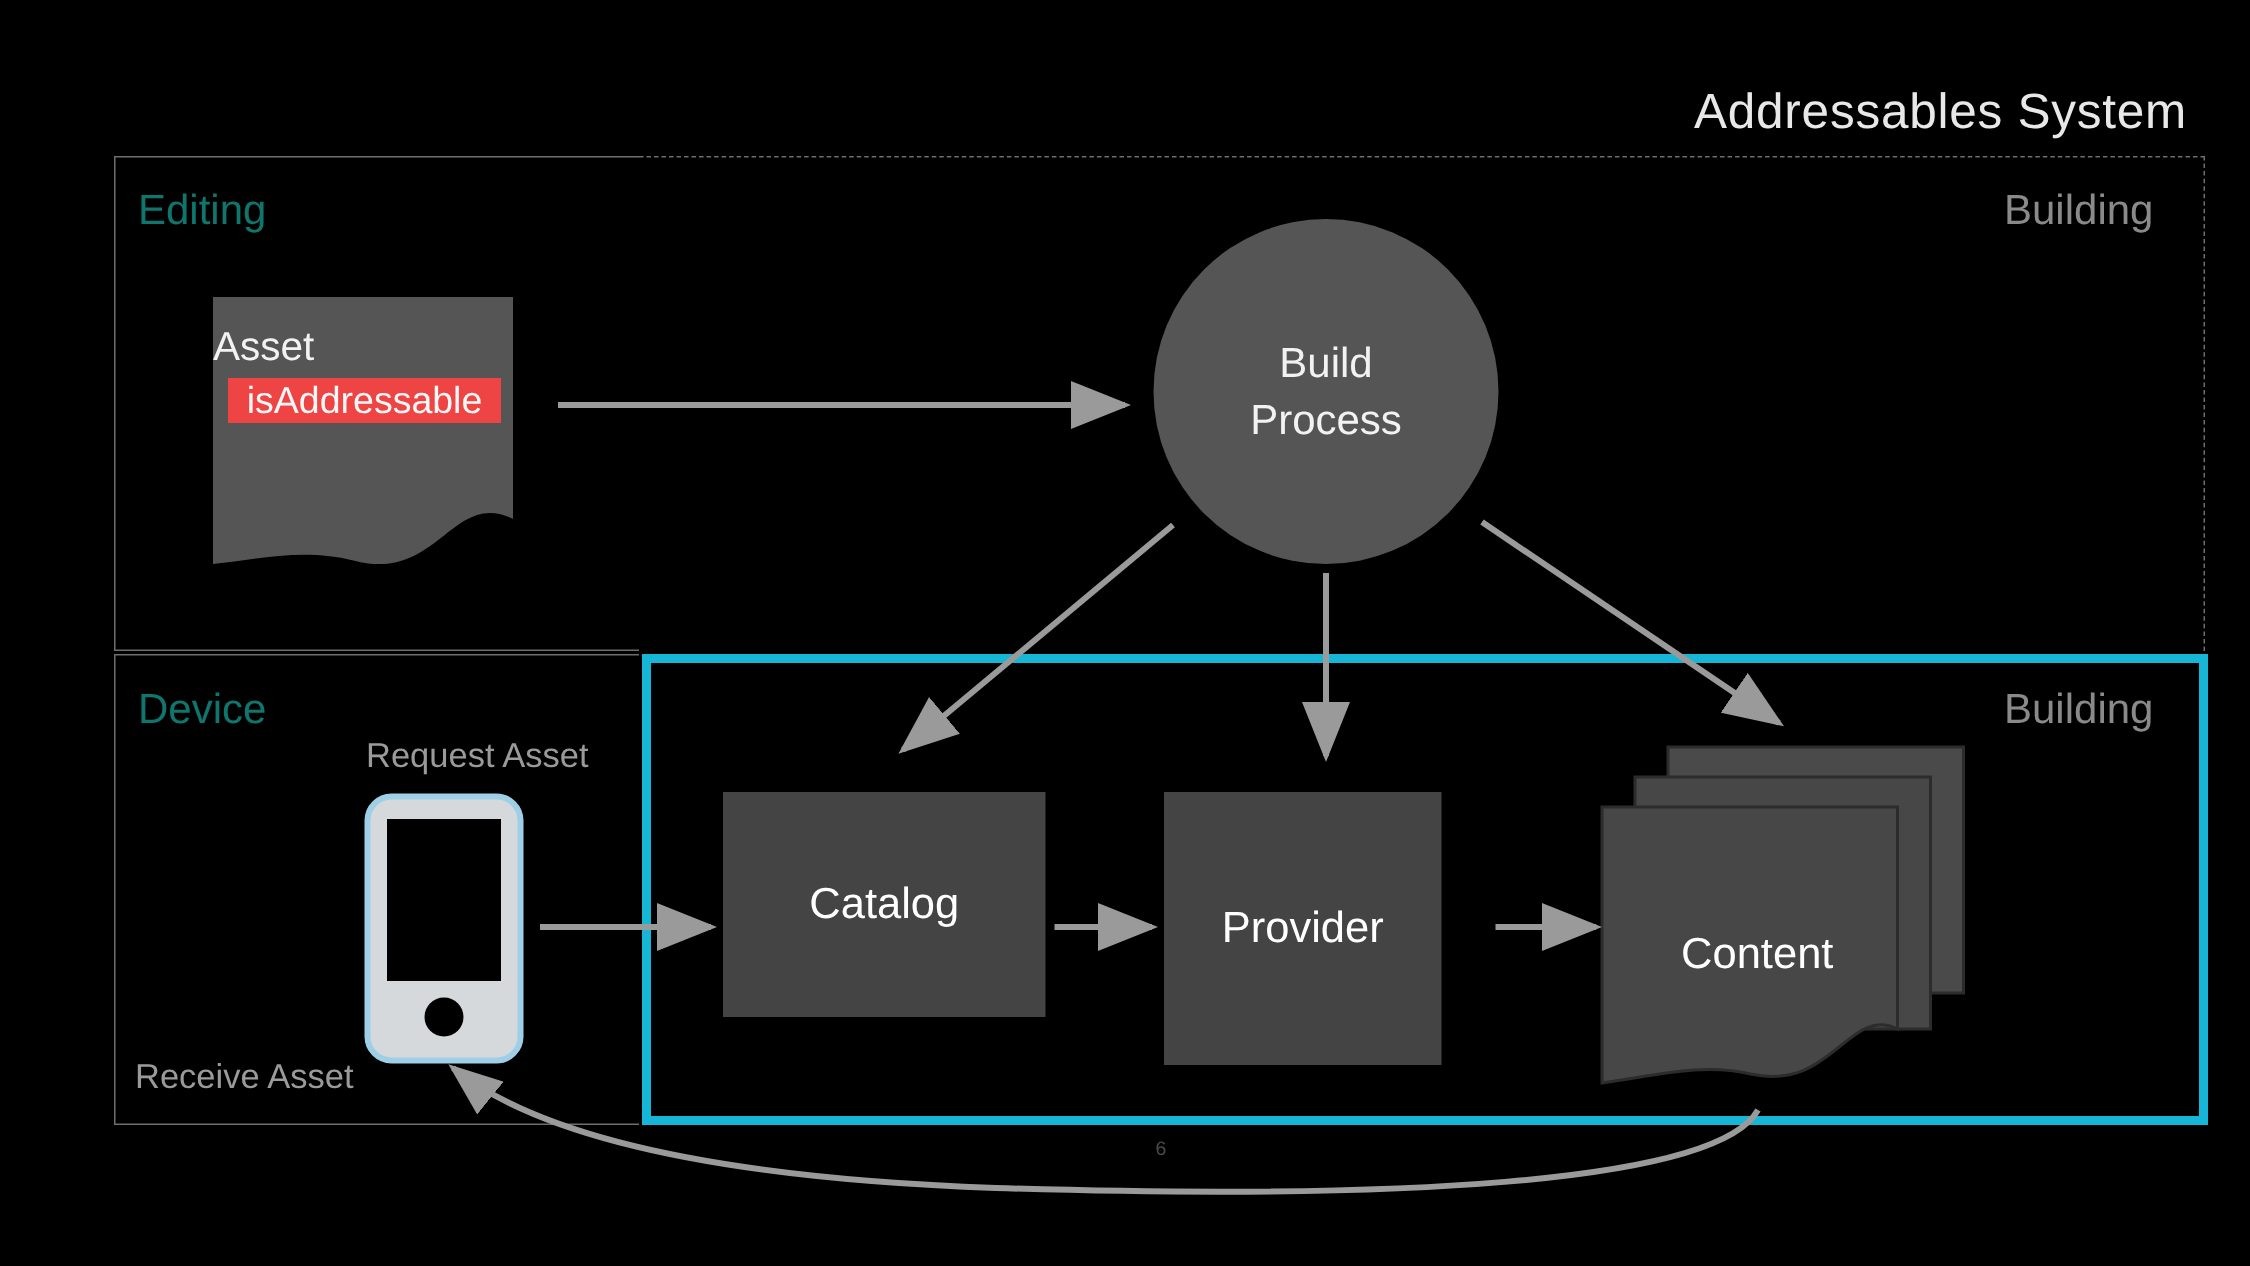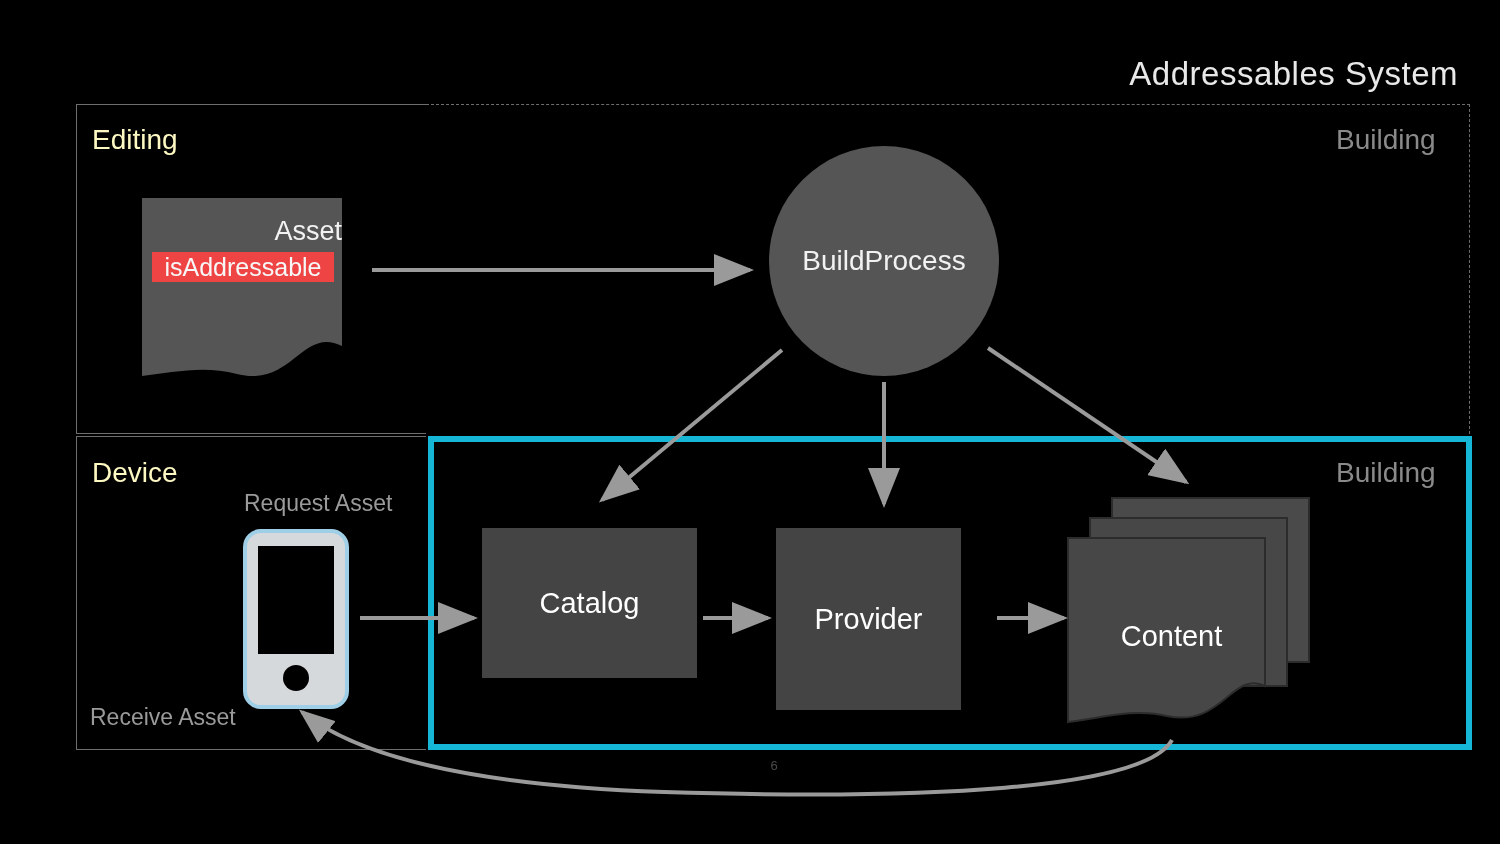--- a/index.html
+++ b/index.html
@@ -28,21 +28,21 @@
     text-align: right;
     font-size: 33px;
     color: #e8e8e8;
     letter-spacing: 0.5px;
     white-space: nowrap;
   }
 
   
   .panel-label {
     font-size: 28px;
-    color: #fef9c3;
+    color: #0f766e;
     white-space: nowrap;
   }
   .panel-label.right { color: #8a8a8a; }
 
   #panel-editing {
     left: 52px; top: 104px; width: 350px; height: 330px;
     border-left: 1.5px solid #6e6e6e;
     border-top: 1.5px solid #6e6e6e;
     border-bottom: 1.5px solid #6e6e6e;
     box-sizing: border-box;
@@ -70,34 +70,34 @@
   #label-building  { left: 1312px; top: 124px; }
   #label-device    { left: 68px;  top: 457px; }
   #label-artifacts { left: 1312px; top: 457px; }
 
   
   #build-process {
     left: 745px; top: 146px; width: 230px; height: 230px;
     border-radius: 50%;
     background: #555555;
     display: flex;
-    flex-direction: row;
+    flex-direction: column;
     align-items: center;
     justify-content: center;
     color: #f2f2f2;
     font-size: 28px;
     line-height: 1.35;
     text-align: center;
   }
 
   
   #asset-doc { left: 118px; top: 198px; width: 200px; height: 178px; }
   #asset-title {
     left: 118px; top: 216px; width: 200px;
-    text-align: right; font-size: 27px; color: #f2f2f2;
+    text-align: left; font-size: 27px; color: #f2f2f2;
   }
   #asset-field {
     left: 128px; top: 252px; width: 182px; height: 30px;
     background: #ef4444;
     display: flex; align-items: center; justify-content: center;
     font-size: 25px; color: #f7f7f7;
     box-sizing: border-box;
   }
 
   

